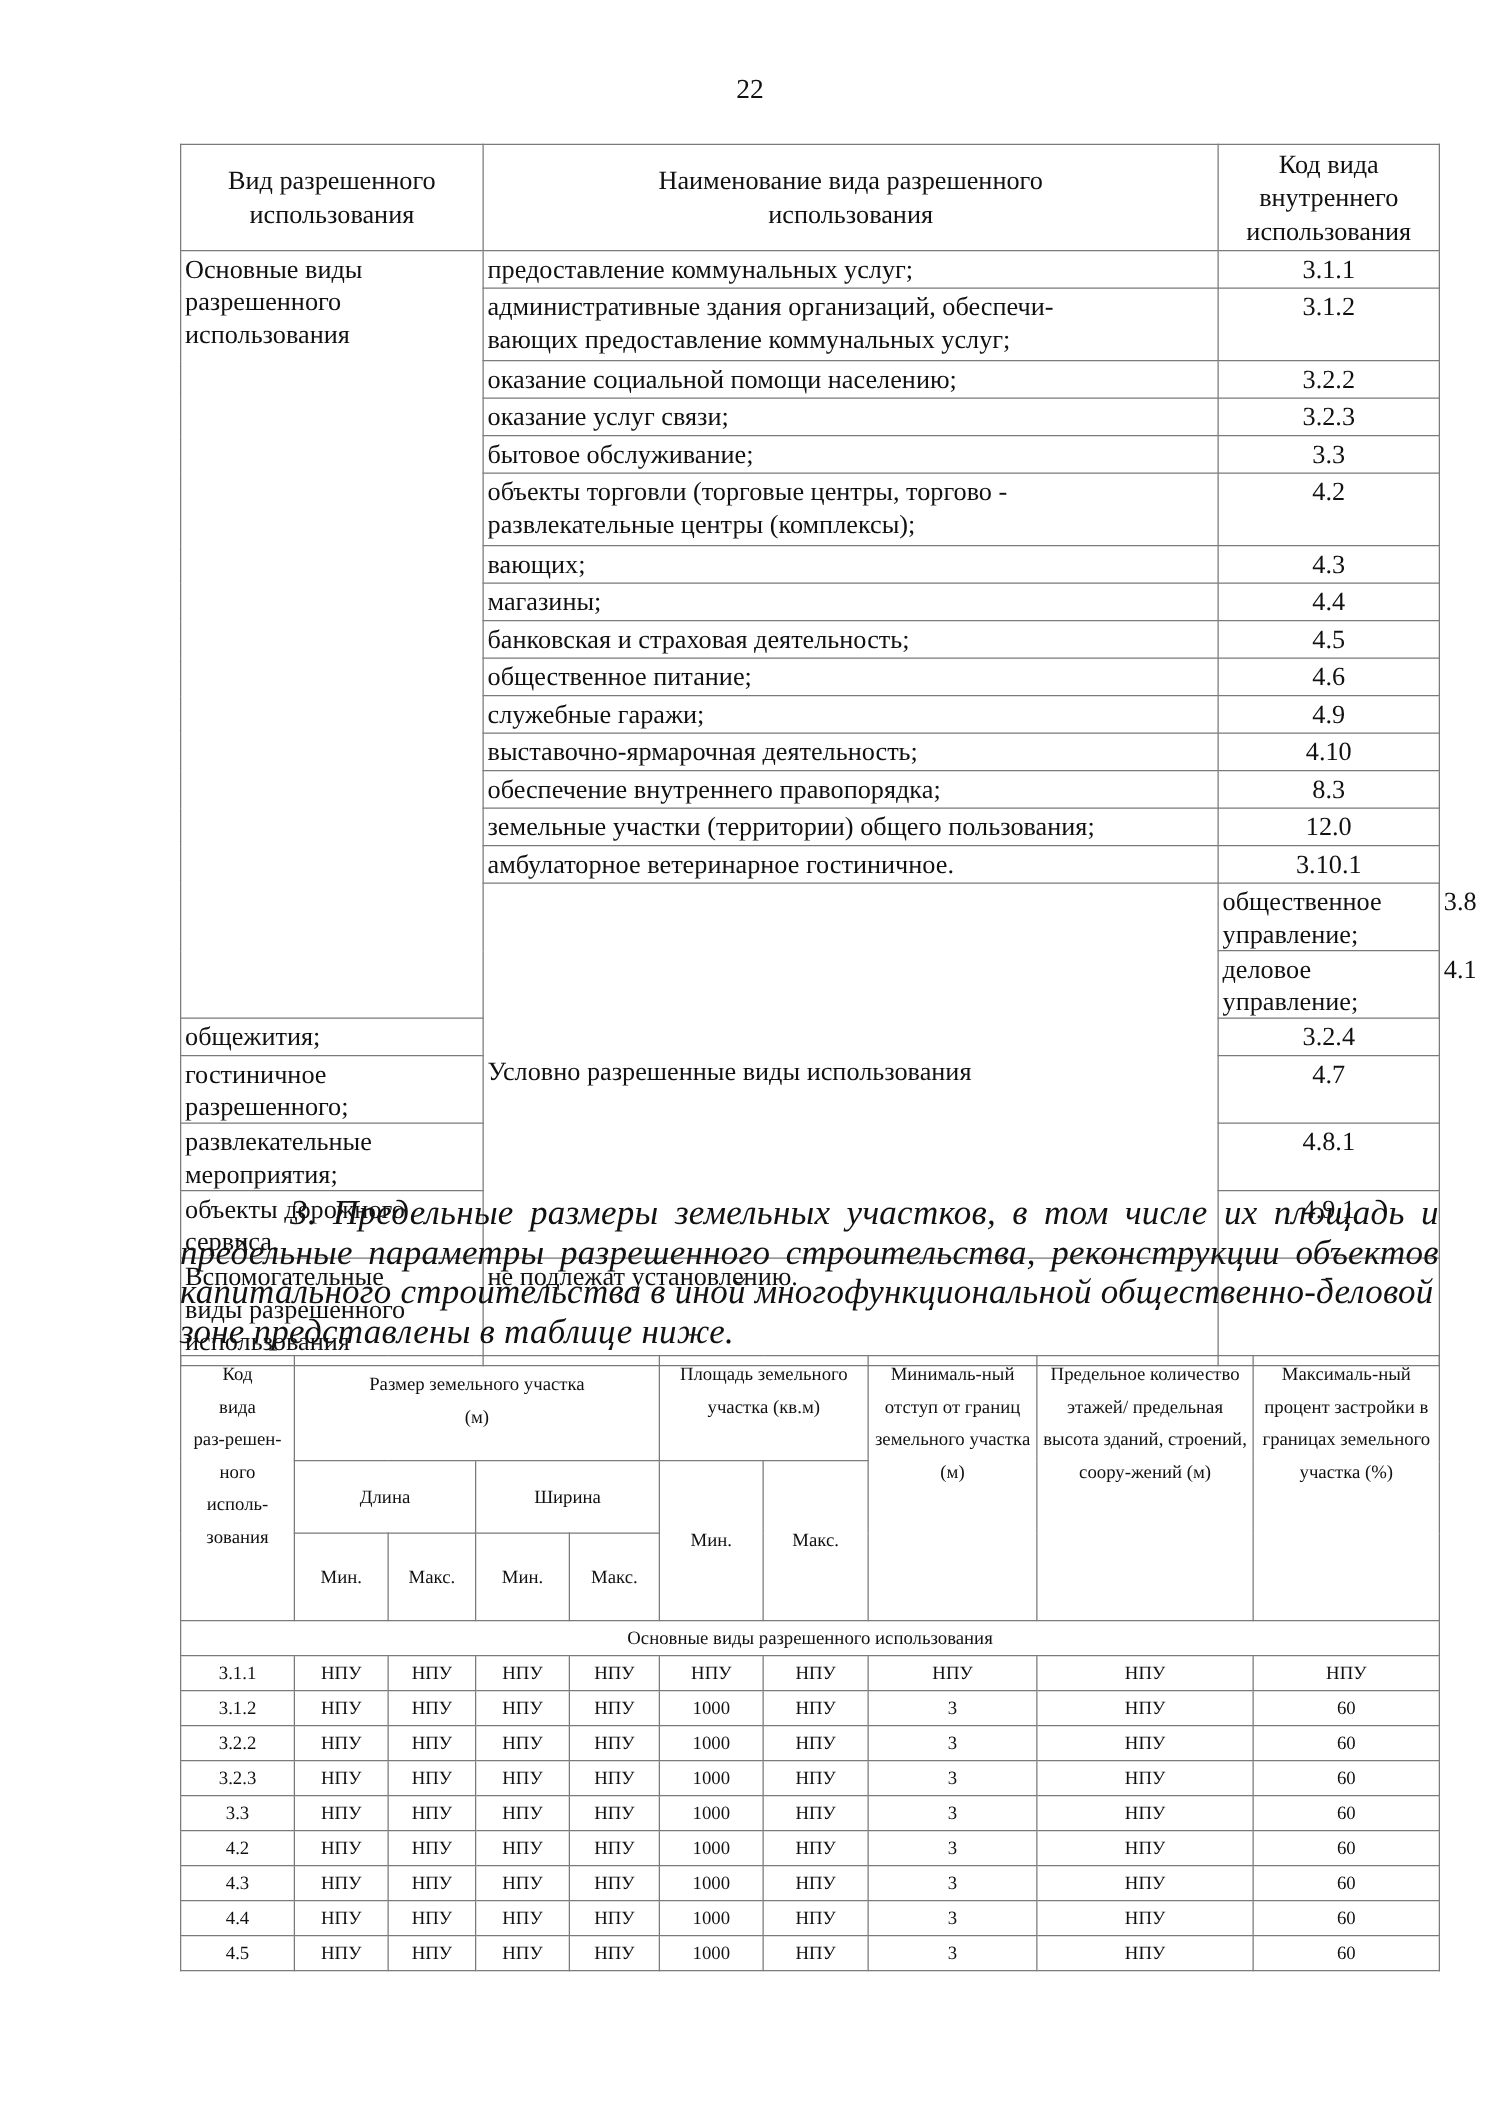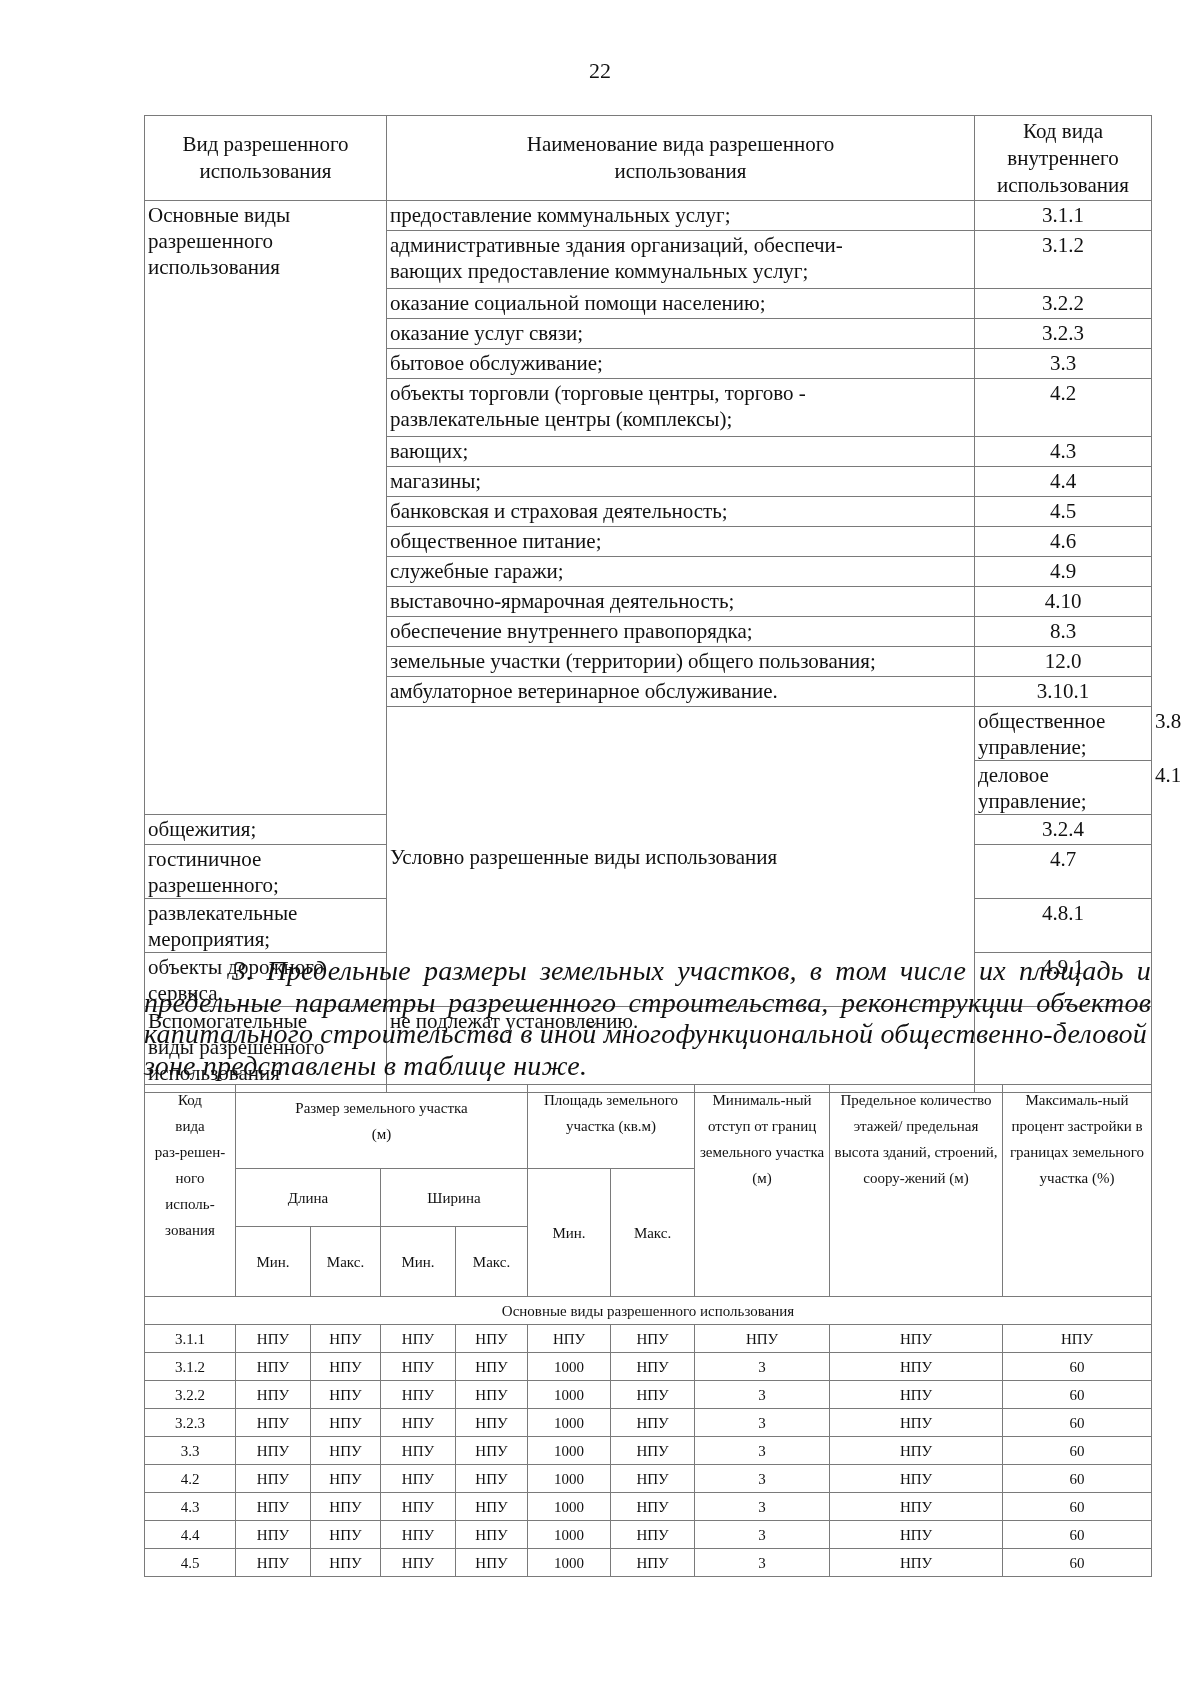--- a/index.html
+++ b/index.html
@@ -112,21 +112,21 @@
     </tr>
     <tr class="r1">
       <td>обеспечение внутреннего правопорядка;</td>
       <td class="code">8.3</td>
     </tr>
     <tr class="r1">
       <td>земельные участки (территории) общего пользования;</td>
       <td class="code">12.0</td>
     </tr>
     <tr class="r1">
-      <td>амбулаторное ветеринарное обслуживание.</td>
+      <td>амбулаторное ветеринарное гостиничное.</td>
       <td class="code">3.10.1</td>
     </tr>
 
     <tr class="r1">
       <td class="group mid" rowspan="6" style="padding-right:10px;">Условно разрешенные виды использования</td>
       <td>общественное управление;</td>
       <td class="code">3.8</td>
     </tr>
     <tr class="r1">
       <td>деловое управление;</td>

